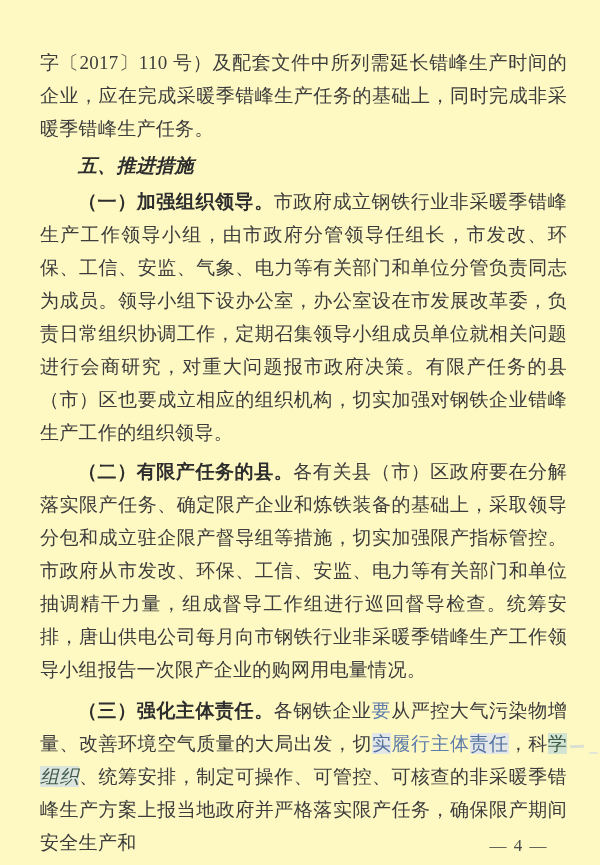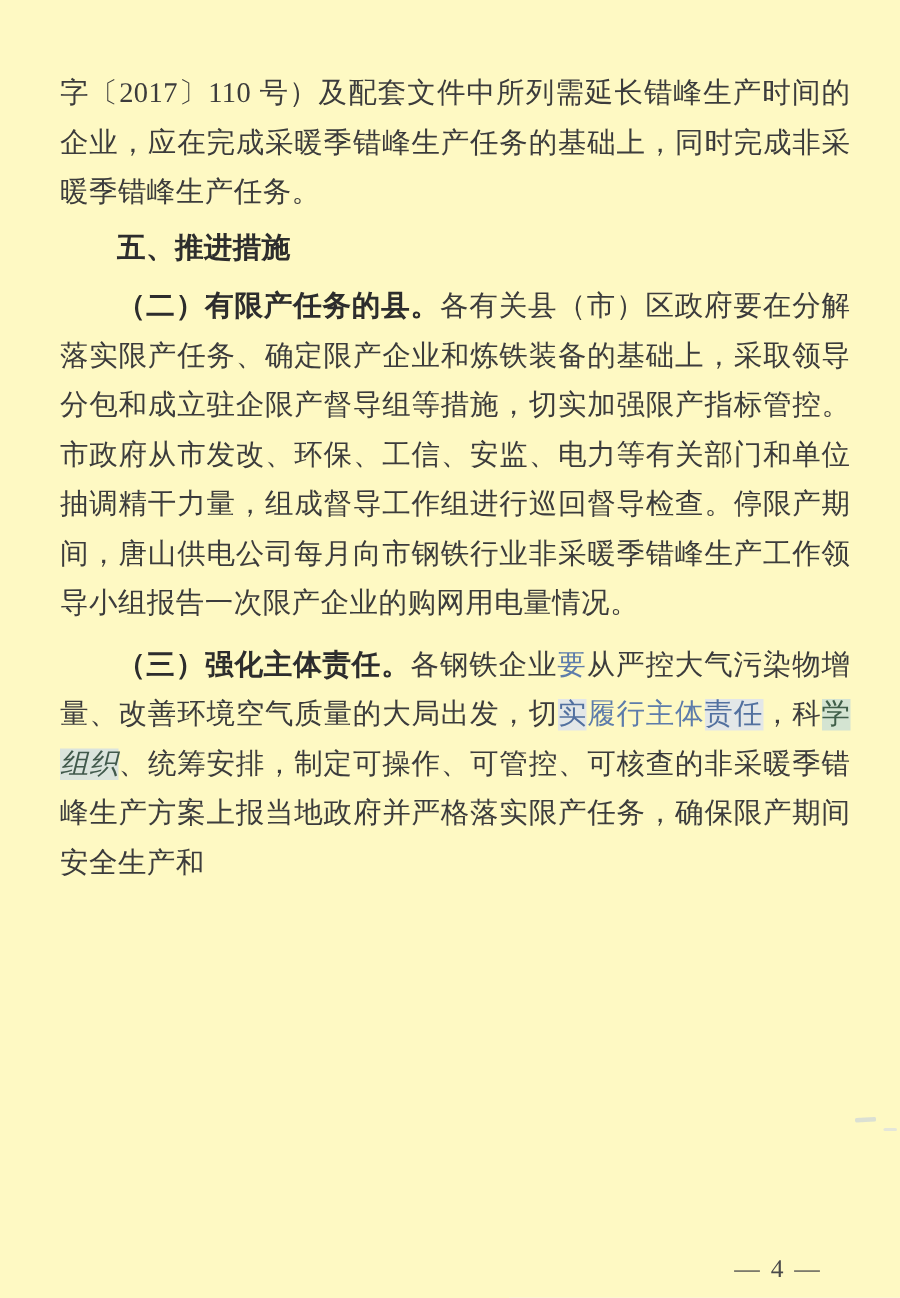--- a/index.html
+++ b/index.html
@@ -12,21 +12,21 @@
     position:relative;width:600px;height:865px;overflow:hidden;
     background:#fef9c3;
   }
   .text-col{
     position:absolute;left:40px;top:46px;width:527px;
     font-size:19px;line-height:33px;letter-spacing:.3px;
     color:#3c3c3c;text-align:justify;
   }
   .text-col p{margin:0;padding:0;}
   .indent{text-indent:38px;}
-  .heading{font-weight:bold;color:#2d2d2d;text-indent:38px;margin-top:4px !important;}
+  .heading{font-weight:bold;color:#2d2d2d;text-indent:38px;margin-top:4px !important;font-style:italic;}
   .lead{font-weight:bold;color:#2d2d2d;}
   .mt3{margin-top:3px !important;}
   .mt6{margin-top:6px !important;}
   .mt8{margin-top:8px !important;}
   .c-blue{color:#5d7cab;}
   .c-blue-bg{color:#52709f;background:#e3e7e8;}
   .c-green-bg{color:#3f5e49;background:#d4e4d2;}
   .c-green-bg2{color:#41594c;background:#dbe4dd;font-style:italic;}
   .page-number{
     position:absolute;top:836px;right:52px;
@@ -39,22 +39,23 @@
 </head>
 <body>
 
 <div class="page">
   <div class="text-col">
 
     <p>字〔2017〕110 号）及配套文件中所列需延长错峰生产时间的企业，应在完成采暖季错峰生产任务的基础上，同时完成非采暖季错峰生产任务。</p>
 
     <p class="heading">五、推进措施</p>
 
+    <p class="indent mt3"><span class="lead">（一）加强组织领导。</span><span>市政府成立钢铁行业非采暖季错峰生产工作领导小组，由市政府分管领导任组长，市发改、环保、工信、安监、气象、电力等有关部门和单位分管负责同志为成员。领导小组下设办公室，办公室设在市发展改革委，负责日常组织协调工作，定期召集领导小组成员单位就相关问题进行会商研究，对重大问题报市政府决策。有限产任务的县（市）区也要成立相应的组织机构，切实加强对钢铁企业错峰生产工作的组织领导。</span></p>
 
-    <p class="indent mt6"><span class="lead">（二）有限产任务的县。</span><span>各有关县（市）区政府要在分解落实限产任务、确定限产企业和炼铁装备的基础上，采取领导分包和成立驻企限产督导组等措施，切实加强限产指标管控。市政府从市发改、环保、工信、安监、电力等有关部门和单位抽调精干力量，组成督导工作组进行巡回督导检查。停限产期间，唐山供电公司每月向市钢铁行业非采暖季错峰生产工作领导小组报告一次限产企业的购网用电量情况。</span></p>
+    <p class="indent mt6"><span class="lead">（二）有限产任务的县。</span><span>各有关县（市）区政府要在分解落实限产任务、确定限产企业和炼铁装备的基础上，采取领导分包和成立驻企限产督导组等措施，切实加强限产指标管控。市政府从市发改、环保、工信、安监、电力等有关部门和单位抽调精干力量，组成督导工作组进行巡回督导检查。统筹安排，唐山供电公司每月向市钢铁行业非采暖季错峰生产工作领导小组报告一次限产企业的购网用电量情况。</span></p>
 
     <p class="indent mt8"><span class="lead">（三）强化主体责任。</span><span>各钢铁企业</span><span class="c-blue">要</span><span>从严控大气污染物增量、改善环境空气质量的大局出发，切</span><span class="c-blue-bg">实</span><span class="c-blue">履行主体</span><span class="c-blue-bg">责任</span><span>，科</span><span class="c-green-bg">学</span><span class="c-green-bg2">组织</span><span>、统筹安排，制定可操作、可管控、可核查的非采暖季错峰生产方案上报当地政府并严格落实限产任务，确保限产期间安全生产和</span></p>
 
   </div>
 
   <span class="artifact-dash dash-1"></span>
   <span class="artifact-dash dash-2"></span>
 
   <div class="page-number">— 4 —</div>
 </div>

